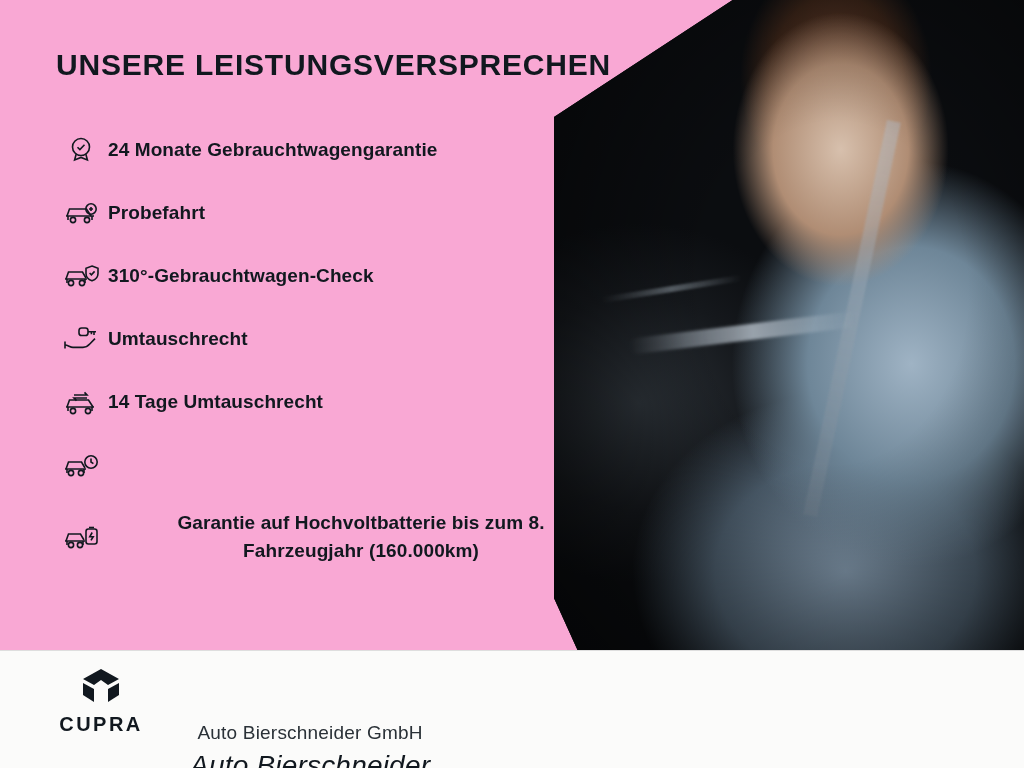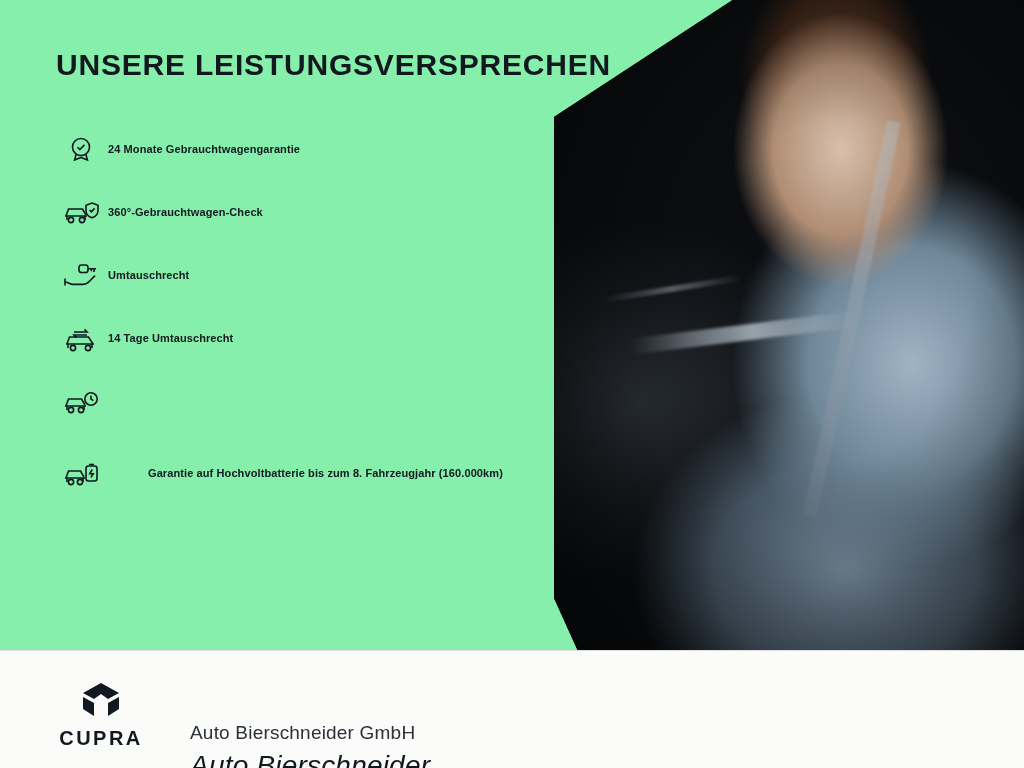--- a/index.html
+++ b/index.html
@@ -5,21 +5,22 @@
   * { box-sizing: border-box; margin: 0; padding: 0; }
   html, body {
     width: 1024px; height: 768px;
     font-family: "Liberation Sans", sans-serif;
     background: #f4f4f2;
     overflow: hidden;
   }
   .page {
     position: relative;
     width: 1024px; height: 768px;
-    background: #86efac;
+    background: #f9a8d4;
+    text-align: center;
   }
 
   
   .photo {
     position: absolute;
     top: 0; right: 0;
     width: 470px; height: 650px;
     overflow: hidden;
   }
   .photo-clip {
@@ -94,41 +95,41 @@
   }
   .benefit .ico {
     width: 54px;
     flex: 0 0 54px;
     display: flex;
     align-items: center;
     justify-content: center;
     color: #11181f;
   }
   .benefit .txt {
-    font-size: 11px;
+    font-size: 19px;
     font-weight: bold;
     color: #11181f;
     line-height: 1.45;
     letter-spacing: .1px;
   }
   .benefit.tall { height: 82px; align-items: center; gap: 40px; }
 
   
   .footer {
     position: absolute;
     left: 0; bottom: 0;
     width: 1024px; height: 118px;
     background: #fbfbfa;
     border-top: 1px solid #dedede;
     display: flex;
     align-items: center;
   }
   .brand-logo {
     position: absolute;
-    left: 36px; top: 26px;
+    left: 36px; top: 12px;
     width: 130px; height: 84px;
     color: #11181f;
   }
   .dealer {
     position: absolute;
     left: 190px; top: 24px;
     color: #11181f;
     margin-top: 44px;
   }
   .dealer-line1 {
@@ -174,33 +175,46 @@
       <span class="ico">
         <svg width="34" height="34" viewBox="0 0 34 34" fill="none" stroke="currentColor" stroke-width="1.6">
           <circle cx="17" cy="14" r="8.5"></circle>
           <path d="M13.5 14.2l2.4 2.4 4.6-4.8"></path>
           <path d="M12.2 21l-1.6 6 6.4-2.6 6.4 2.6-1.6-6"></path>
         </svg>
       </span>
       <span class="txt">24 Monate Gebrauchtwagengarantie</span>
     </div>
 
+    <div class="benefit">
+      <span class="ico">
+        <svg width="38" height="30" viewBox="0 0 38 30" fill="none" stroke="currentColor" stroke-width="1.6">
+          <path d="M4 18h28M6 18v4M30 18v4"></path>
+          <path d="M5 18l2.5-7h17l4.5 7"></path>
+          <circle cx="11" cy="22" r="2.6"></circle>
+          <circle cx="25" cy="22" r="2.6"></circle>
+          <circle cx="29" cy="11" r="5.2"></circle>
+          <path d="M27 11h4M29 9v4"></path>
+        </svg>
+      </span>
+      <span class="txt">Probefahrt</span>
+    </div>
 
     <div class="benefit">
       <span class="ico">
         <svg width="38" height="30" viewBox="0 0 38 30" fill="none" stroke="currentColor" stroke-width="1.6">
           <path d="M3 18h22M5 18v4M23 18v4"></path>
           <path d="M4 18l2.5-7h14l3.5 6"></path>
           <circle cx="9" cy="22" r="2.6"></circle>
           <circle cx="20" cy="22" r="2.6"></circle>
           <path d="M30 5l6 2.2v5.2c0 3.6-2.6 6.2-6 7.4-3.4-1.2-6-3.8-6-7.4V7.2z"></path>
           <path d="M27.6 12l1.8 1.8 3.2-3.4"></path>
         </svg>
       </span>
-      <span class="txt">360°-Gebrauchtwagen-Check</span>
+      <span class="txt">310°-Gebrauchtwagen-Check</span>
     </div>
 
 
     <div class="benefit">
       <span class="ico">
         <svg width="38" height="30" viewBox="0 0 38 30" fill="none" stroke="currentColor" stroke-width="1.6">
           <path d="M3 21c3 0 5 2.4 8 2.4h10c2.6 0 5-1.4 7-3.6l5-5.2"></path>
           <path d="M3 17.5v7"></path>
           <rect x="17" y="4" width="9" height="7.5" rx="2.6"></rect>
           <path d="M26 7.8h8M32 7.8v3.2M29.4 7.8v2.4"></path>

